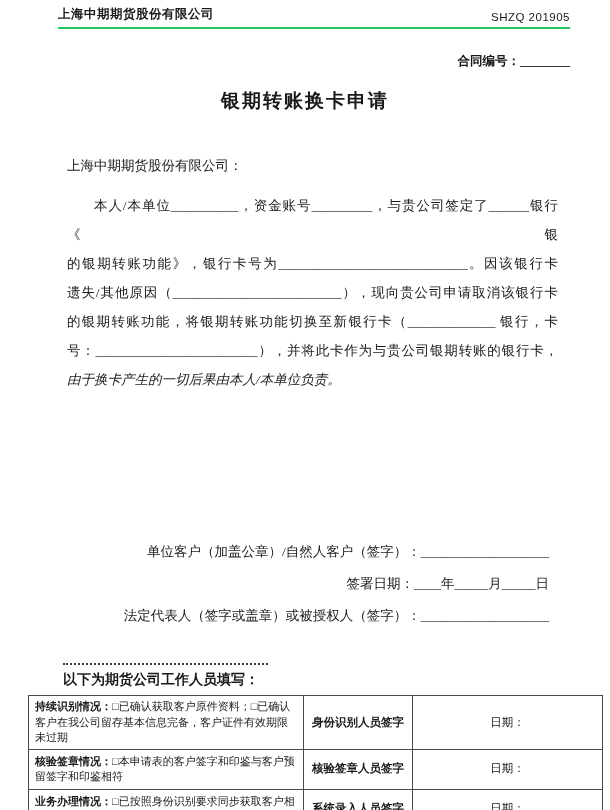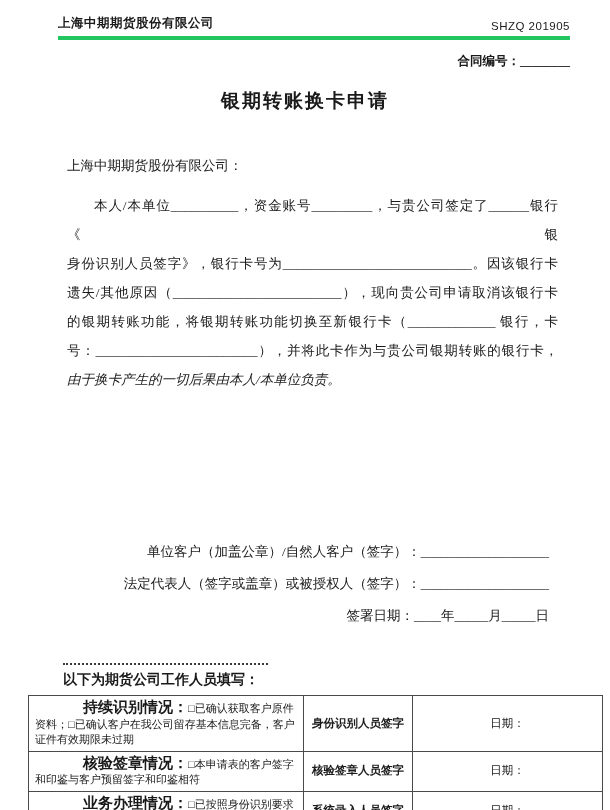--- a/index.html
+++ b/index.html
@@ -7,23 +7,23 @@
     position:relative;
     width:610px;height:810px;
     margin:0 auto;
     background:#ffffff;
     color:#1a1a1a;
     font-family:"Liberation Serif","DejaVu Serif",serif;
     overflow:hidden;
   }
   
   .header-bar{
-    position:absolute;left:58px;top:15px;width:512px;
+    position:absolute;left:58px;top:6px;width:512px;
     display:flex;justify-content:space-between;align-items:flex-end;
-    border-bottom:4px solid #22c55e;padding-bottom:4px;
+    border-bottom:2px solid #22c55e;padding-bottom:4px;
   }
   .company-name{
     font-family:"Liberation Sans","DejaVu Sans",sans-serif;
     font-weight:bold;font-size:12.5px;letter-spacing:0.5px;
   }
   .doc-code{
     font-family:"Liberation Sans","DejaVu Sans",sans-serif;
     font-size:11.5px;letter-spacing:0.5px;
   }
   .contract-line{
@@ -68,21 +68,21 @@
     border-collapse:collapse;table-layout:fixed;
     font-size:11px;line-height:15.5px;
   }
   .staff-table td{
     border:1.5px solid #4a4a4a;
     padding:3px 6px;height:33px;vertical-align:middle;
   }
   .staff-table .col-desc{width:262px;}
   .staff-table .col-signer{width:96px;}
   .staff-table .col-date{width:177px;margin-left:27px;}
-  .desc-lead{font-weight:bold;font-family:"Liberation Sans","DejaVu Sans",sans-serif;font-size:15px;margin-left:48px;}
+  .desc-lead{font-weight:bold;font-family:"Liberation Sans","DejaVu Sans",sans-serif;font-size:11px;}
   .signer-cell{
     text-align:center;font-weight:bold;
     font-family:"Liberation Sans","DejaVu Sans",sans-serif;
     font-size:11.5px;
   }
   .date-cell{text-align:center;font-size:11.5px;}
 </style>
 </head>
 <body>
 
@@ -94,31 +94,31 @@
   </div>
 
   <div class="contract-line">合同编号：________</div>
 
   <div class="doc-title">银期转账换卡申请</div>
 
   <div class="salutation">上海中期期货股份有限公司：</div>
 
   <div class="body-text">
     <div class="body-line first">本人/本单位__________，资金账号_________，与贵公司签定了______银行《银</div>
-    <div class="body-line">身份识别人员签字》，银行卡号为____________________________。因该银行卡</div>
+    <div class="body-line">的银期转账功能》，银行卡号为____________________________。因该银行卡</div>
     <div class="body-line">遗失/其他原因（_________________________），现向贵公司申请取消该银行卡</div>
     <div class="body-line">的银期转账功能，将银期转账功能切换至新银行卡（_____________ 银行，卡</div>
     <div class="body-line">号：________________________），并将此卡作为与贵公司银期转账的银行卡，</div>
     <div class="body-line last">由于换卡产生的一切后果由本人/本单位负责。</div>
   </div>
 
   <div class="sig-block">
     <div>单位客户（加盖公章）/自然人客户（签字）：___________________</div>
+    <div>签署日期：____年_____月_____日</div>
     <div>法定代表人（签字或盖章）或被授权人（签字）：___________________</div>
-    <div>签署日期：____年_____月_____日</div>
   </div>
 
   <div class="dotted-separator"></div>
 
   <div class="staff-heading">以下为期货公司工作人员填写：</div>
 
   <table class="staff-table">
     <tbody>
         <tr>
       <td class="col-desc">

